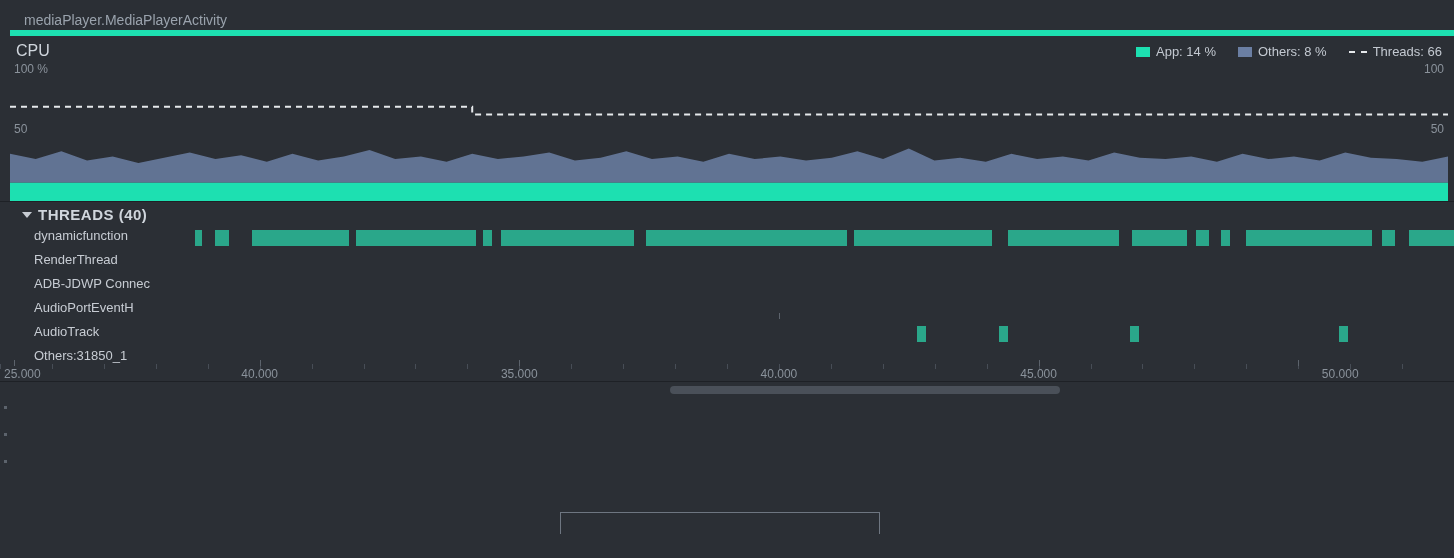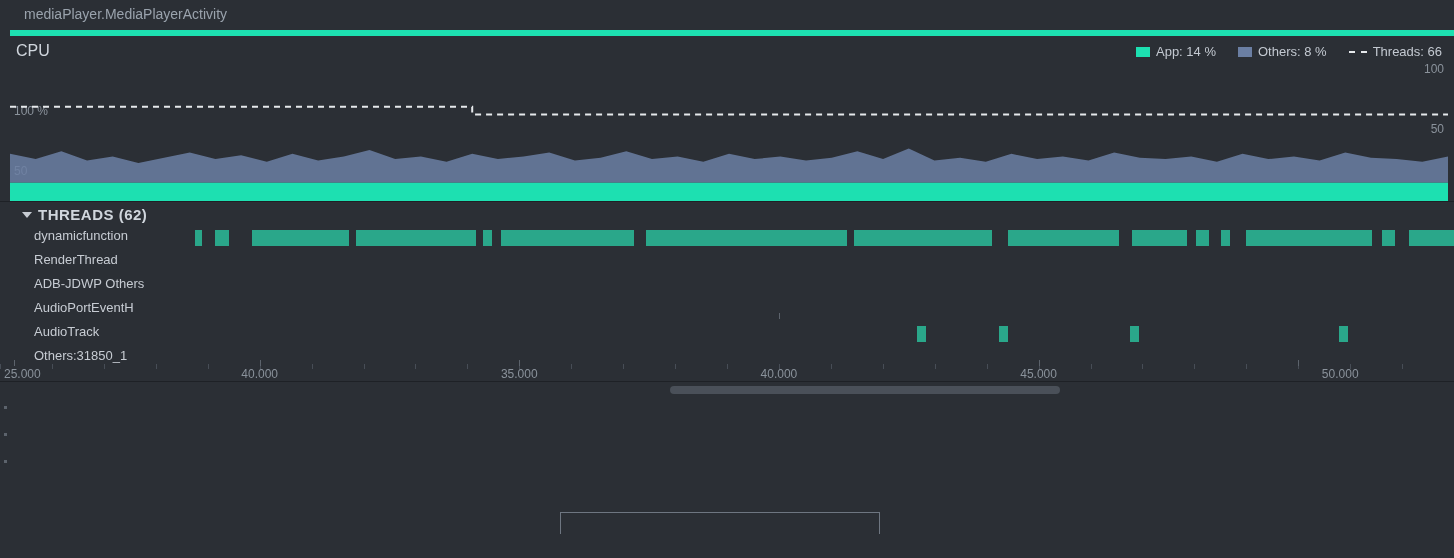--- a/index.html
+++ b/index.html
@@ -9,41 +9,41 @@
     background: #2b2f35;
     font-family: -apple-system, Helvetica, Arial, sans-serif;
     font-size: 13px;
     color: #bcc3cc;
     overflow: hidden;
     position: relative;
   }
   .activity-bar {
     height: 30px;
     display: flex;
-    align-items: center;
+    align-items: flex-end;
     padding: 0 0 2px 24px;
     color: #9aa3ad;
     font-size: 14px;
   }
   .teal-strip {
     height: 6px;
     background: #1de0b1;
     margin: 0 0 0 10px;
   }
   .cpu-panel {
     position: relative;
     height: 166px;
     border-bottom: 1px solid #1e2126;
   }
   .cpu-header {
     position: absolute;
     top: 6px; left: 16px;
     font-size: 16px; font-weight: 500; color: #d0d6dd;
   }
-  .y-tick-left { position:absolute; left:14px; font-size:12px; color:#8a929b;margin-top:42px;}
+  .y-tick-left { position:absolute; left:14px; font-size:12px; color:#8a929b;}
   .y-tick-right { position:absolute; right:10px; font-size:12px; color:#8a929b;}
   .legend {
     position:absolute; top:8px; right:12px; display:flex; gap:22px; align-items:center;
     font-size:13px; color:#c3c9d1;
   }
   .legend-item { display:flex; align-items:center; gap:6px;}
   .swatch { width:14px; height:10px; display:inline-block;}
   .swatch.app{background:#1de0b1;}
   .swatch.others{background:#6b7fa3;}
   .swatch.threads{width:18px;height:0;border-top:2px dashed #e6e9ec;}
@@ -114,21 +114,21 @@
         <path d="M0,84.48 L25.678571428571427,89.75999999999999 L51.357142857142854,81.84 L77.03571428571428,91.08 L102.71428571428571,87.12 L128.39285714285714,93.72 L154.07142857142856,88.44 L179.75,83.16 L205.42857142857142,89.75999999999999 L231.10714285714286,85.80000000000001 L256.7857142857143,92.4 L282.4642857142857,84.48 L308.1428571428571,91.08 L333.82142857142856,87.12 L359.5,80.52 L385.17857142857144,89.75999999999999 L410.85714285714283,87.12 L436.5357142857143,92.4 L462.2142857142857,84.48 L487.89285714285717,89.75999999999999 L513.5714285714286,87.12 L539.25,83.16 L564.9285714285714,91.08 L590.6071428571429,88.44 L616.2857142857142,81.84 L641.9642857142858,89.75999999999999 L667.6428571428571,87.12 L693.3214285714286,92.4 L719,84.48 L744.6785714285714,89.75999999999999 L770.3571428571429,87.12 L796.0357142857143,91.08 L821.7142857142857,88.44 L847.3928571428571,81.84 L873.0714285714286,89.75999999999999 L898.75,79.19999999999999 L924.4285714285714,91.08 L950.1071428571429,88.44 L975.7857142857143,92.4 L1001.4642857142857,84.48 L1027.142857142857,89.75999999999999 L1052.8214285714284,87.12 L1078.5,91.08 L1104.1785714285716,83.16 L1129.857142857143,88.44 L1155.5357142857142,89.75999999999999 L1181.2142857142858,87.12 L1206.892857142857,92.4 L1232.5714285714284,84.48 L1258.25,89.75999999999999 L1283.9285714285716,87.12 L1309.607142857143,91.08 L1335.2857142857142,83.16 L1360.9642857142858,88.44 L1386.642857142857,89.75999999999999 L1412.3214285714284,92.4 L1438,87.12 L1438,113.52 L1412.3214285714284,113.52 L1386.642857142857,113.52 L1360.9642857142858,113.52 L1335.2857142857142,113.52 L1309.607142857143,113.52 L1283.9285714285716,113.52 L1258.25,113.52 L1232.5714285714284,113.52 L1206.892857142857,113.52 L1181.2142857142858,113.52 L1155.5357142857142,113.52 L1129.857142857143,113.52 L1104.1785714285716,113.52 L1078.5,113.52 L1052.8214285714284,113.52 L1027.142857142857,113.52 L1001.4642857142857,113.52 L975.7857142857143,113.52 L950.1071428571429,113.52 L924.4285714285714,113.52 L898.75,113.52 L873.0714285714286,113.52 L847.3928571428571,113.52 L821.7142857142857,113.52 L796.0357142857143,113.52 L770.3571428571429,113.52 L744.6785714285714,113.52 L719,113.52 L693.3214285714286,113.52 L667.6428571428571,113.52 L641.9642857142858,113.52 L616.2857142857142,113.52 L590.6071428571429,113.52 L564.9285714285714,113.52 L539.25,113.52 L513.5714285714286,113.52 L487.89285714285717,113.52 L462.2142857142857,113.52 L436.5357142857143,113.52 L410.85714285714283,113.52 L385.17857142857144,113.52 L359.5,113.52 L333.82142857142856,113.52 L308.1428571428571,113.52 L282.4642857142857,113.52 L256.7857142857143,113.52 L231.10714285714286,113.52 L205.42857142857142,113.52 L179.75,113.52 L154.07142857142856,113.52 L128.39285714285714,113.52 L102.71428571428571,113.52 L77.03571428571428,113.52 L51.357142857142854,113.52 L25.678571428571427,113.52 L0,113.52 Z" fill="#6b7fa3" opacity="0.85"></path>
         <path d="M0,113.52 L25.678571428571427,113.52 L51.357142857142854,113.52 L77.03571428571428,113.52 L102.71428571428571,113.52 L128.39285714285714,113.52 L154.07142857142856,113.52 L179.75,113.52 L205.42857142857142,113.52 L231.10714285714286,113.52 L256.7857142857143,113.52 L282.4642857142857,113.52 L308.1428571428571,113.52 L333.82142857142856,113.52 L359.5,113.52 L385.17857142857144,113.52 L410.85714285714283,113.52 L436.5357142857143,113.52 L462.2142857142857,113.52 L487.89285714285717,113.52 L513.5714285714286,113.52 L539.25,113.52 L564.9285714285714,113.52 L590.6071428571429,113.52 L616.2857142857142,113.52 L641.9642857142858,113.52 L667.6428571428571,113.52 L693.3214285714286,113.52 L719,113.52 L744.6785714285714,113.52 L770.3571428571429,113.52 L796.0357142857143,113.52 L821.7142857142857,113.52 L847.3928571428571,113.52 L873.0714285714286,113.52 L898.75,113.52 L924.4285714285714,113.52 L950.1071428571429,113.52 L975.7857142857143,113.52 L1001.4642857142857,113.52 L1027.142857142857,113.52 L1052.8214285714284,113.52 L1078.5,113.52 L1104.1785714285716,113.52 L1129.857142857143,113.52 L1155.5357142857142,113.52 L1181.2142857142858,113.52 L1206.892857142857,113.52 L1232.5714285714284,113.52 L1258.25,113.52 L1283.9285714285716,113.52 L1309.607142857143,113.52 L1335.2857142857142,113.52 L1360.9642857142858,113.52 L1386.642857142857,113.52 L1412.3214285714284,113.52 L1438,113.52 L1438,132 L1412.3214285714284,132 L1386.642857142857,132 L1360.9642857142858,132 L1335.2857142857142,132 L1309.607142857143,132 L1283.9285714285716,132 L1258.25,132 L1232.5714285714284,132 L1206.892857142857,132 L1181.2142857142858,132 L1155.5357142857142,132 L1129.857142857143,132 L1104.1785714285716,132 L1078.5,132 L1052.8214285714284,132 L1027.142857142857,132 L1001.4642857142857,132 L975.7857142857143,132 L950.1071428571429,132 L924.4285714285714,132 L898.75,132 L873.0714285714286,132 L847.3928571428571,132 L821.7142857142857,132 L796.0357142857143,132 L770.3571428571429,132 L744.6785714285714,132 L719,132 L693.3214285714286,132 L667.6428571428571,132 L641.9642857142858,132 L616.2857142857142,132 L590.6071428571429,132 L564.9285714285714,132 L539.25,132 L513.5714285714286,132 L487.89285714285717,132 L462.2142857142857,132 L436.5357142857143,132 L410.85714285714283,132 L385.17857142857144,132 L359.5,132 L333.82142857142856,132 L308.1428571428571,132 L282.4642857142857,132 L256.7857142857143,132 L231.10714285714286,132 L205.42857142857142,132 L179.75,132 L154.07142857142856,132 L128.39285714285714,132 L102.71428571428571,132 L77.03571428571428,132 L51.357142857142854,132 L25.678571428571427,132 L0,132 Z" fill="#1de0b1"></path>
         <path d="M0,36.96000000000001 L462.2142857142857,36.96000000000001 L462.2142857142857,44.879999999999995 L1438,44.879999999999995" fill="none" stroke="#e6e9ec" stroke-width="2" stroke-dasharray="6,5"></path>
       </svg>
   </div>
 </div>
 
 <div class="threads-panel">
   <div class="threads-header">
     <span class="caret"></span>
-    <span>THREADS (62)</span>
+    <span>THREADS (40)</span>
   </div>
   <div class="thread-rows" id="thread-rows">
       <div class="thread-row">
         <div class="thread-label">dynamicfunction</div>
         <div class="thread-track">
           <div class="seg" style="left: 9.05714px; width: 6.79286px;"></div>
           <div class="seg" style="left: 29.4357px; width: 13.5857px;"></div>
           <div class="seg" style="left: 65.6643px; width: 97.3643px;"></div>
           <div class="seg" style="left: 169.821px; width: 120.007px;"></div>
           <div class="seg" style="left: 296.621px; width: 9.05714px;"></div>
@@ -142,21 +142,21 @@
           <div class="seg" style="left: 1059.69px; width: 126.8px;"></div>
           <div class="seg" style="left: 1195.54px; width: 13.5857px;"></div>
           <div class="seg" style="left: 1222.71px; width: 45.2857px;"></div>
         </div>
       </div>
       <div class="thread-row">
         <div class="thread-label">RenderThread</div>
         <div class="thread-track"></div>
       </div>
       <div class="thread-row">
-        <div class="thread-label">ADB-JDWP Others</div>
+        <div class="thread-label">ADB-JDWP Connec</div>
         <div class="thread-track"></div>
       </div>
       <div class="thread-row">
         <div class="thread-label">AudioPortEventH</div>
         <div class="thread-track"></div>
       </div>
       <div class="thread-row">
         <div class="thread-label">AudioTrack</div>
         <div class="thread-track">
           <div class="seg" style="left: 731.364px; width: 9.05714px;"></div>

